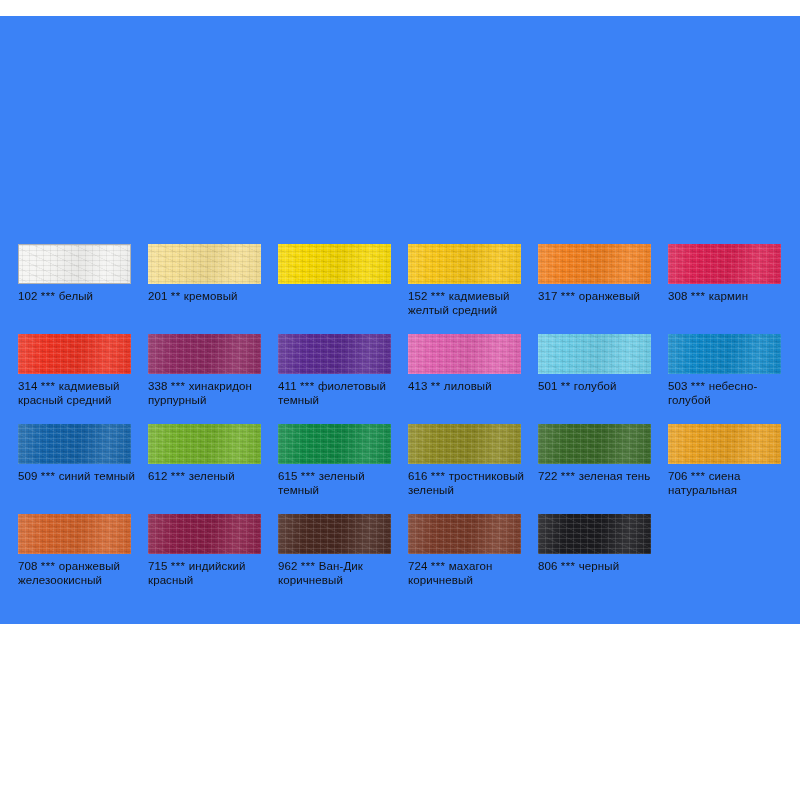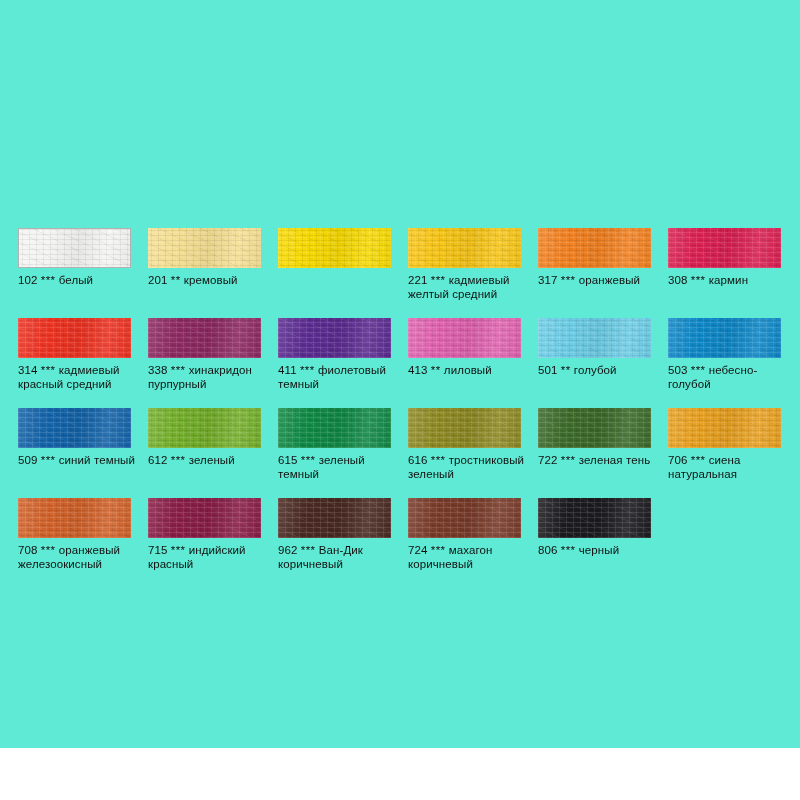--- a/index.html
+++ b/index.html
@@ -12,24 +12,24 @@
     width: 800px;
     height: 800px;
     font-family: "Liberation Sans", sans-serif;
     color: #1a1a1a;
     overflow: hidden;
   }
 
   #chart-sheet {
     position: absolute;
     left: 0;
-    top: 0;
+    top: 16px;
     width: 800px;
-    height: 748px;
-    background: #5eead4;
+    height: 608px;
+    background: #3b82f6;
   }
 
   
   #swatch-grid {
     position: absolute;
     left: 18px;
     top: 228px;
     width: 764px;
     display: grid;
     grid-template-columns: repeat(6, 130px);
@@ -161,21 +161,21 @@
         <div class="swatch-chip" style="background: rgb(247, 217, 0);">
           <div class="grain"></div>
           <div class="sheen"></div>
         </div>
       </div>
       <div class="swatch-cell">
         <div class="swatch-chip" style="background: rgb(247, 197, 22);">
           <div class="grain"></div>
           <div class="sheen"></div>
         </div>
-        <div class="swatch-label"><span class="code">221</span> <span class="stars">***</span> <span class="cname">кадмиевый желтый средний</span></div>
+        <div class="swatch-label"><span class="code">152</span> <span class="stars">***</span> <span class="cname">кадмиевый желтый средний</span></div>
       </div>
       <div class="swatch-cell">
         <div class="swatch-chip" style="background: rgb(242, 128, 32);">
           <div class="grain"></div>
           <div class="sheen"></div>
         </div>
         <div class="swatch-label"><span class="code">317</span> <span class="stars">***</span> <span class="cname">оранжевый</span></div>
       </div>
       <div class="swatch-cell">
         <div class="swatch-chip" style="background: rgb(219, 32, 83);">

